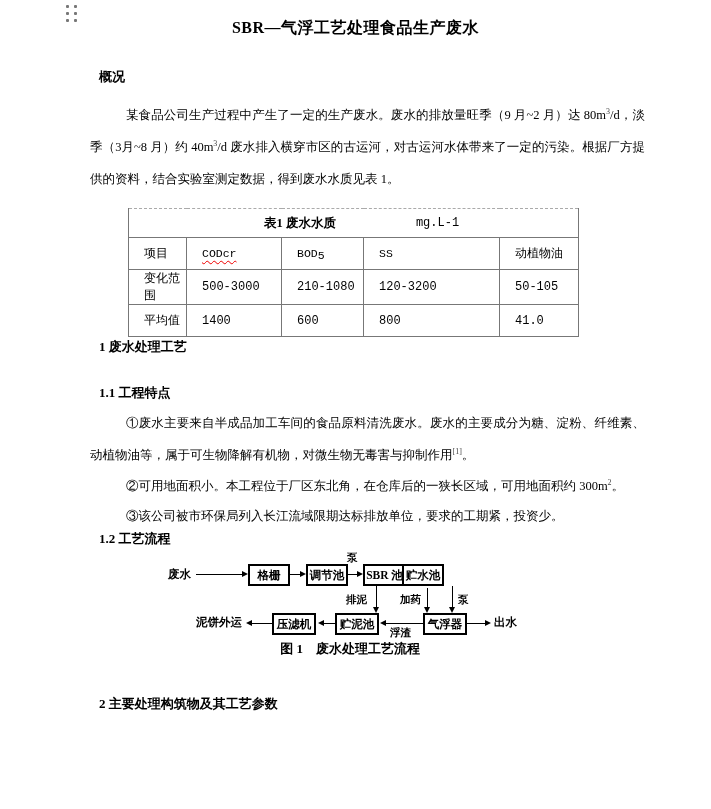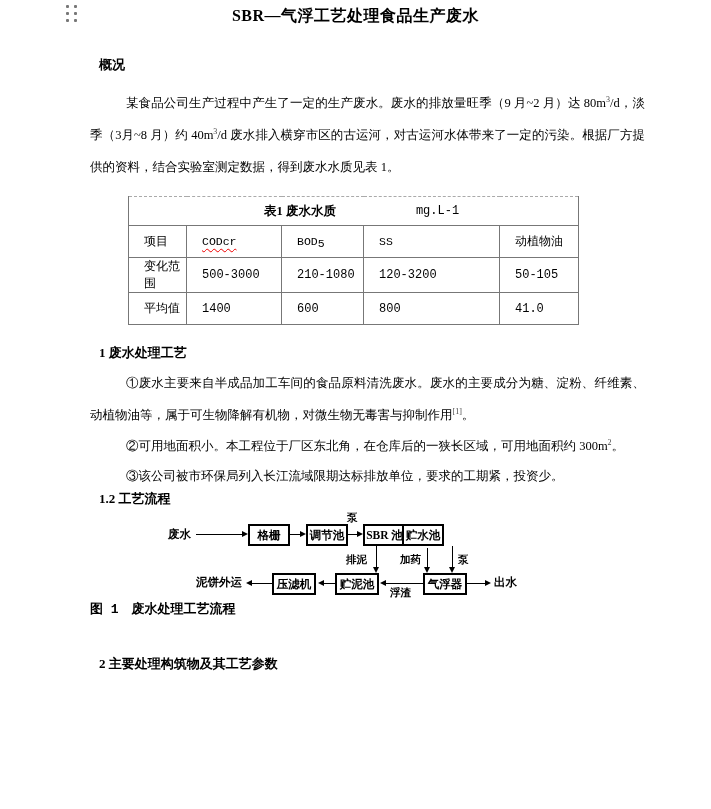--- a/index.html
+++ b/index.html
@@ -2,21 +2,21 @@
 <html><head>
 <meta charset="utf-8">
 <style>
   html,body{margin:0;padding:0;background:#fff;}
   .page{position:relative;width:711px;height:809px;background:#fff;overflow:hidden;
         font-family:"Liberation Serif","DejaVu Serif",serif;color:#000;}
   
   .dots{position:absolute;left:66px;top:5px;display:grid;
         grid-template-columns:repeat(2,3px);grid-auto-rows:3px;gap:4px 5px;}
   .dots i{background:#777;border-radius:1px;display:block;}
-  h1{margin:0;padding-top:6px;text-align:center;font-size:16px;font-weight:bold;letter-spacing:.5px;}
+  h1{margin:0;padding-top:18px;text-align:center;font-size:16px;font-weight:bold;letter-spacing:.5px;}
   .main{padding:0 66px 0 90px;}
   h2{font-size:13px;font-weight:bold;margin:0 0 0 9px;line-height:16px;}
   p.bp{margin:0;text-align:justify;line-height:32px;font-size:12.5px;}
   p.one{line-height:30px;text-align:left;}
   .ind{text-indent:36px;}
   sup{font-size:8px;color:#444;line-height:0;}
   sub{font-size:8px;vertical-align:-2px;line-height:0;}
   .wavy{text-decoration:underline;text-decoration-style:wavy;text-decoration-color:#e00;
         text-decoration-thickness:1px;text-underline-offset:3px;}
   .lt{font-family:"Liberation Mono","DejaVu Sans Mono",monospace;font-size:11.5px;}
@@ -35,22 +35,22 @@
         font-size:11.5px;font-weight:bold;line-height:18px;white-space:nowrap;}
   .flb{position:absolute;font-size:11.5px;font-weight:bold;white-space:nowrap;line-height:12px;}
   .hl{position:absolute;height:0;border-top:1.5px solid #000;}
   .vl{position:absolute;width:0;border-left:1.5px solid #000;}
   .tr-r{position:absolute;width:0;height:0;border-left:6px solid #000;
         border-top:3.5px solid transparent;border-bottom:3.5px solid transparent;}
   .tr-l{position:absolute;width:0;height:0;border-right:6px solid #000;
         border-top:3.5px solid transparent;border-bottom:3.5px solid transparent;}
   .tr-d{position:absolute;width:0;height:0;border-top:6px solid #000;
         border-left:3.5px solid transparent;border-right:3.5px solid transparent;}
-  .figcap{position:absolute;left:0;top:84px;width:520px;text-align:left;
-          font-size:13px;font-weight:bold;font-family:Liberation Mono, monospace;}
+  .figcap{position:absolute;left:0;top:84px;width:520px;text-align:center;
+          font-size:13px;font-weight:bold;}
 </style>
 </head>
 <body>
 
 <div class="page">
 
   <div class="dots">
     <i></i>
       <i></i>
       <i></i>
@@ -101,22 +101,23 @@
       <tr>
         <td>平均值</td>
         <td class="lt">1400</td>
         <td class="lt">600</td>
         <td class="lt">800</td>
         <td class="lt">41.0</td>
       </tr>
     </tbody>
       </table>
 
-    <h2 style="margin-top:20px">1 废水处理工艺</h2>
+    <h2 style="margin-top:2px">1 废水处理工艺</h2>
 
+    <h2 style="margin-top:30px">1.1 工程特点</h2>
 
     <p class="bp ind" style="margin-top:6px"><span>①废水主要来自半成品加工车间的食品原料清洗废水。废水的主要成分为糖、淀粉、纤维素、动植物油等，属于可生物降解有机物，对微生物无毒害与抑制作用</span><sup>[1]</sup><span>。</span></p>
 
     <p class="bp one ind"><span>②可用地面积小。本工程位于厂区东北角，在仓库后的一狭长区域，可用地面积约 300m</span><sup>2</sup><span>。</span></p>
 
     <p class="bp one ind">③该公司被市环保局列入长江流域限期达标排放单位，要求的工期紧，投资少。</p>
 
     <h2>1.2 工艺流程</h2>
 
 

